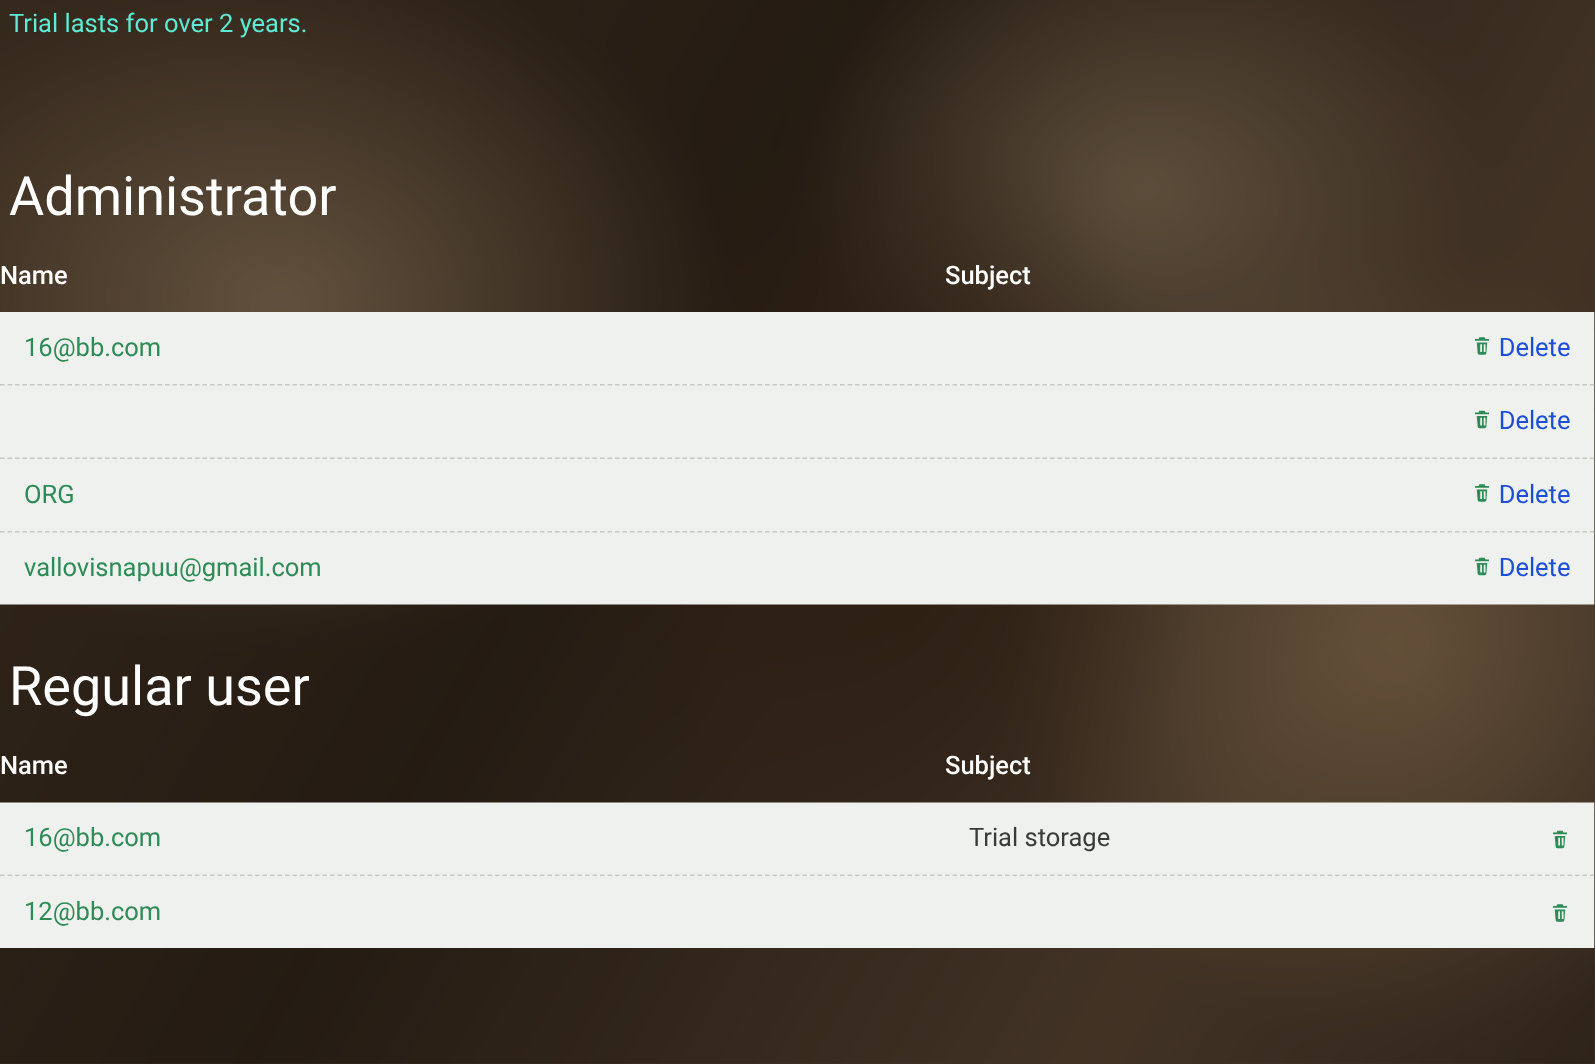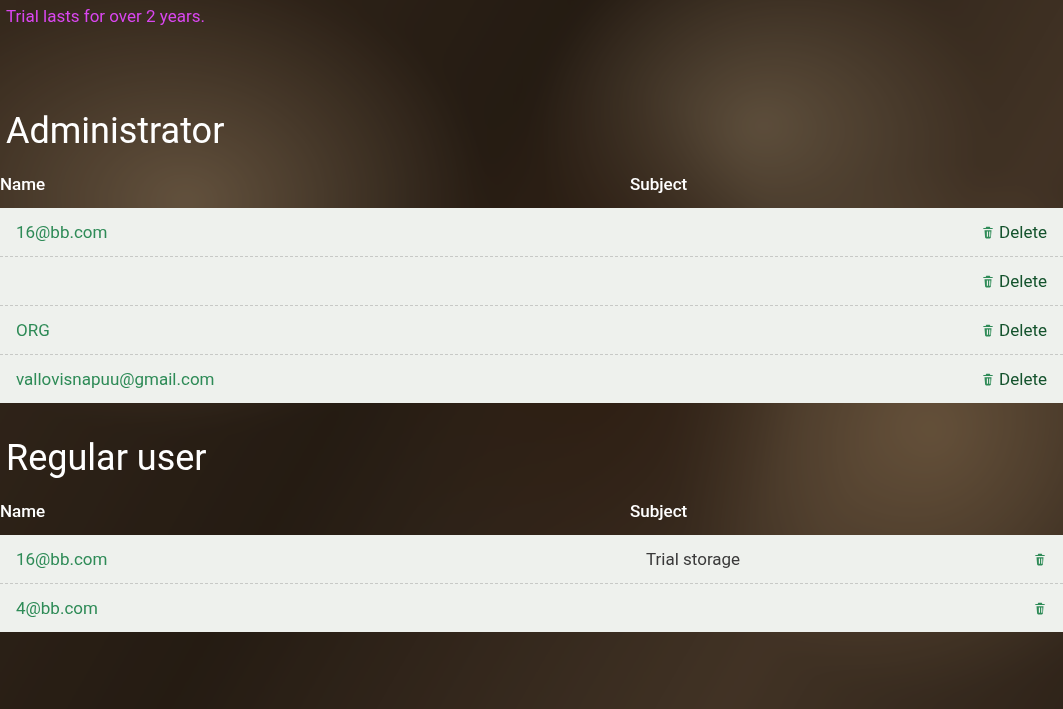--- a/index.html
+++ b/index.html
@@ -38,21 +38,21 @@
     .header-block { padding: 6px 6px 0 6px; }
     h1 {
       font-size: 48px;
       font-weight: 400;
       line-height: 1.1;
       margin-bottom: 2px;
     }
     .subtitle {
       font-size: 17px;
       font-weight: 400;
-      color: #d946ef;
+      color: #5eead4;
     }
     h2 {
       font-size: 36px;
       font-weight: 400;
       margin: 84px 0 12px 6px;
     }
     h2.second { margin-top: 34px; }
     .table {
       width: 100%;
     }
@@ -84,23 +84,22 @@
       cursor: pointer;
     }
     .row .subject-cell {
       flex: 1;
       color: #3a3a3a;
     }
     .row .action-cell {
       flex: 0 0 90px;
       display: flex;
       justify-content: flex-end;
-      align-items: center;
       gap: 4px;
-      color: #14532d;
+      color: #1d4ed8;
       cursor: pointer;
     }
     .row .action-cell.icon-only { gap: 0; }
     .trash {
       width: 14px;
       height: 16px;
       display: inline-block;
     }
     .trash svg { display: block; }
   </style>
@@ -186,21 +185,21 @@
         <div class="subject-cell">Trial storage</div>
         <div class="action-cell icon-only">
           <span class="trash">
             <svg viewBox="0 0 24 24" width="14" height="16" fill="#2e8b57">
                 <path d="M9 3h6l1 2h4v2H4V5h4l1-2zm-3 6h12l-1 12a2 2 0 0 1-2 2H9a2 2 0 0 1-2-2L6 9zm4 2v9h2v-9h-2zm4 0v9h2v-9h-2z"></path>
               </svg>
           </span>
         </div>
       </div>
       <div class="row">
-        <div class="name-cell">4@bb.com</div>
+        <div class="name-cell">12@bb.com</div>
         <div class="subject-cell"></div>
         <div class="action-cell icon-only">
           <span class="trash">
             <svg viewBox="0 0 24 24" width="14" height="16" fill="#2e8b57">
                 <path d="M9 3h6l1 2h4v2H4V5h4l1-2zm-3 6h12l-1 12a2 2 0 0 1-2 2H9a2 2 0 0 1-2-2L6 9zm4 2v9h2v-9h-2zm4 0v9h2v-9h-2z"></path>
               </svg>
           </span>
         </div>
       </div>
     </div>

